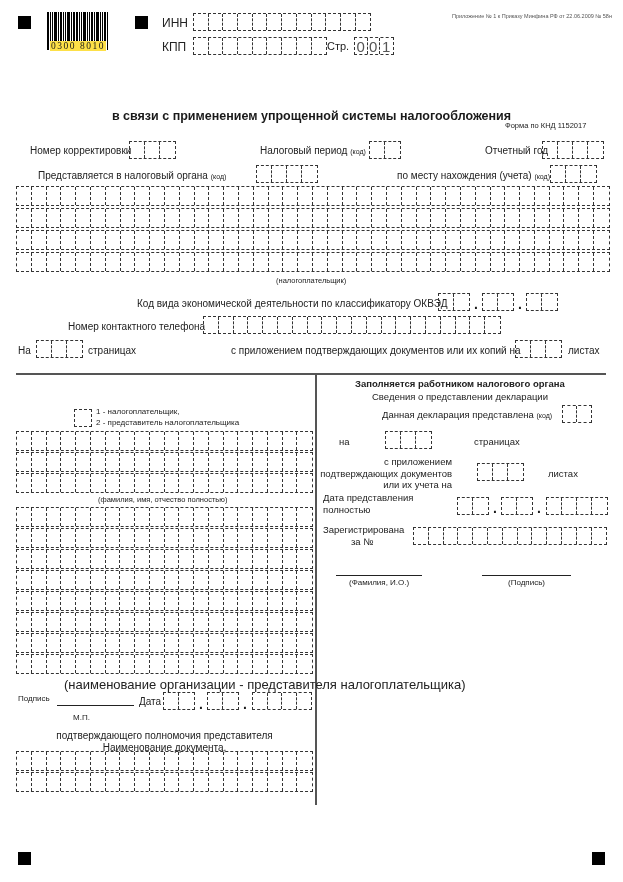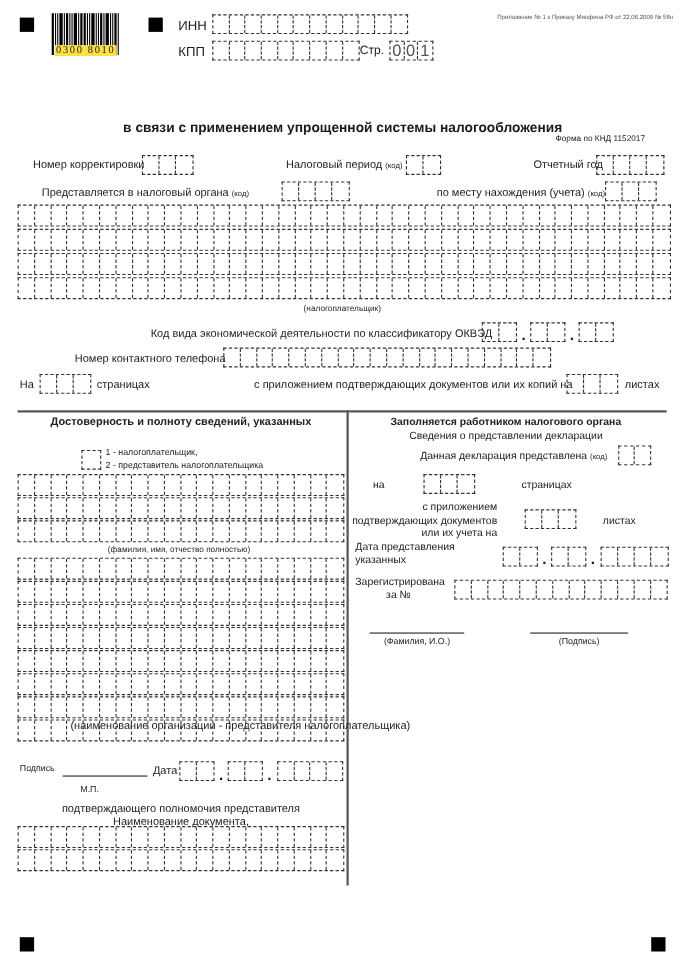--- a/index.html
+++ b/index.html
@@ -364,21 +364,20 @@
     <div class="c" style="width: 15px;"></div>
     <div class="c" style="width: 15px;"></div>
     <div class="c" style="width: 15px;"></div>
   </div>
 <div class="lbl" style="left:568px;top:345px;">листах</div>
 
 <div class="hr" style="left:16px;top:373px;width:590px;"></div>
 <div class="vr" style="left:315px;top:373px;height:432px;"></div>
 
 <div class="lbl" style="left:16px;top:377px;width:297px;text-align:center;font-weight:bold;font-size:10px;line-height:13px;">
-  <div>Достоверность и полноту сведений, указанных</div>
 </div>
 <div class="cells" style="left: 74px; top: 409px; height: 18px; width: 18px;">
     <div class="c" style="width: 16px;"></div>
   </div>
 <div class="lbl" style="left:96px;top:407px;font-size:8px;">1 - налогоплательщик,</div>
 <div class="lbl" style="left:96px;top:418px;font-size:8px;">2 - представитель налогоплательщика</div>
 
 <div class="cells" style="left: 16px; top: 431px; height: 20px; width: 297px;">
     <div class="c" style="width: 14.75px;"></div>
     <div class="c" style="width: 14.75px;"></div>
@@ -616,21 +615,21 @@
     <div class="c" style="width: 14.75px;"></div>
     <div class="c" style="width: 14.75px;"></div>
     <div class="c" style="width: 14.75px;"></div>
     <div class="c" style="width: 14.75px;"></div>
     <div class="c" style="width: 14.75px;"></div>
     <div class="c" style="width: 14.75px;"></div>
     <div class="c" style="width: 14.75px;"></div>
     <div class="c" style="width: 14.75px;"></div>
     <div class="c" style="width: 14.75px;"></div>
   </div>
-<div class="lbl" style="left:36px;top:655px;font-size:10px;padding-left:28px;">(наименование организации - представителя налогоплательщика)</div>
+<div class="lbl" style="left:36px;top:677px;font-size:13px;padding-left:28px;">(наименование организации - представителя налогоплательщика)</div>
 
 <div class="lbl" style="left:18px;top:694px;font-size:8px;">Подпись</div>
 <div class="uline" style="left:57px;top:705px;width:77px;"></div>
 <div class="lbl" style="left:139px;top:696px;">Дата</div>
 <div class="cells" style="left: 163px; top: 692px; width: 32px;">
     <div class="c" style="width: 15px;"></div>
     <div class="c" style="width: 15px;"></div>
   </div>
 <div class="sep" style="left:199px;top:696px;">.</div>
 <div class="cells" style="left: 207px; top: 692px; width: 32px;">
@@ -721,21 +720,21 @@
 </div>
 <div class="cells" style="left: 477px; top: 463px; width: 47px;">
     <div class="c" style="width: 15px;"></div>
     <div class="c" style="width: 15px;"></div>
     <div class="c" style="width: 15px;"></div>
   </div>
 <div class="lbl" style="left:548px;top:468px;font-size:9.5px;">листах</div>
 
 <div class="lbl" style="left:323px;top:492px;font-size:9.5px;line-height:12px;">
   <div>Дата представления</div>
-  <div>указанных</div>
+  <div>полностью</div>
 </div>
 <div class="cells" style="left: 457px; top: 497px; width: 32px;">
     <div class="c" style="width: 15px;"></div>
     <div class="c" style="width: 15px;"></div>
   </div>
 <div class="sep" style="left:493px;top:500px;">.</div>
 <div class="cells" style="left: 501px; top: 497px; width: 32px;">
     <div class="c" style="width: 15px;"></div>
     <div class="c" style="width: 15px;"></div>
   </div>

